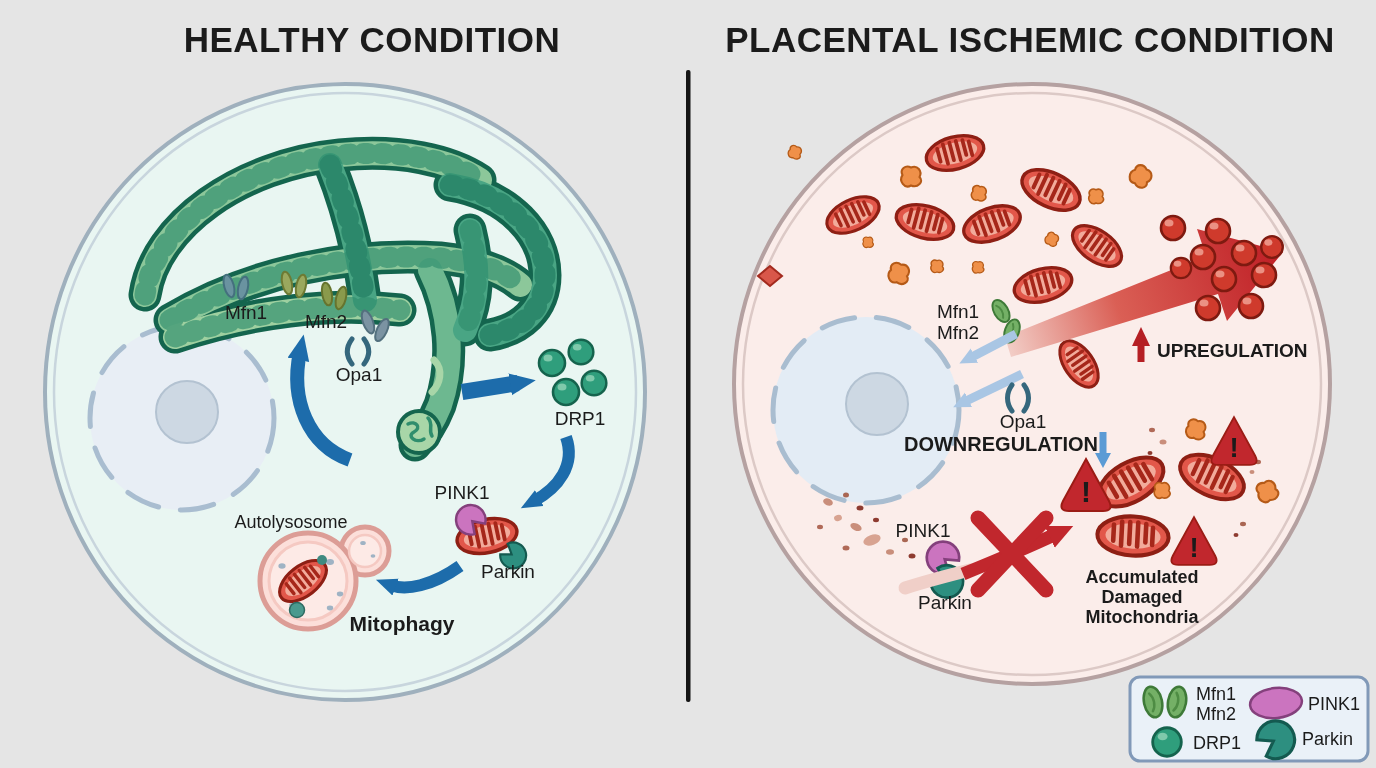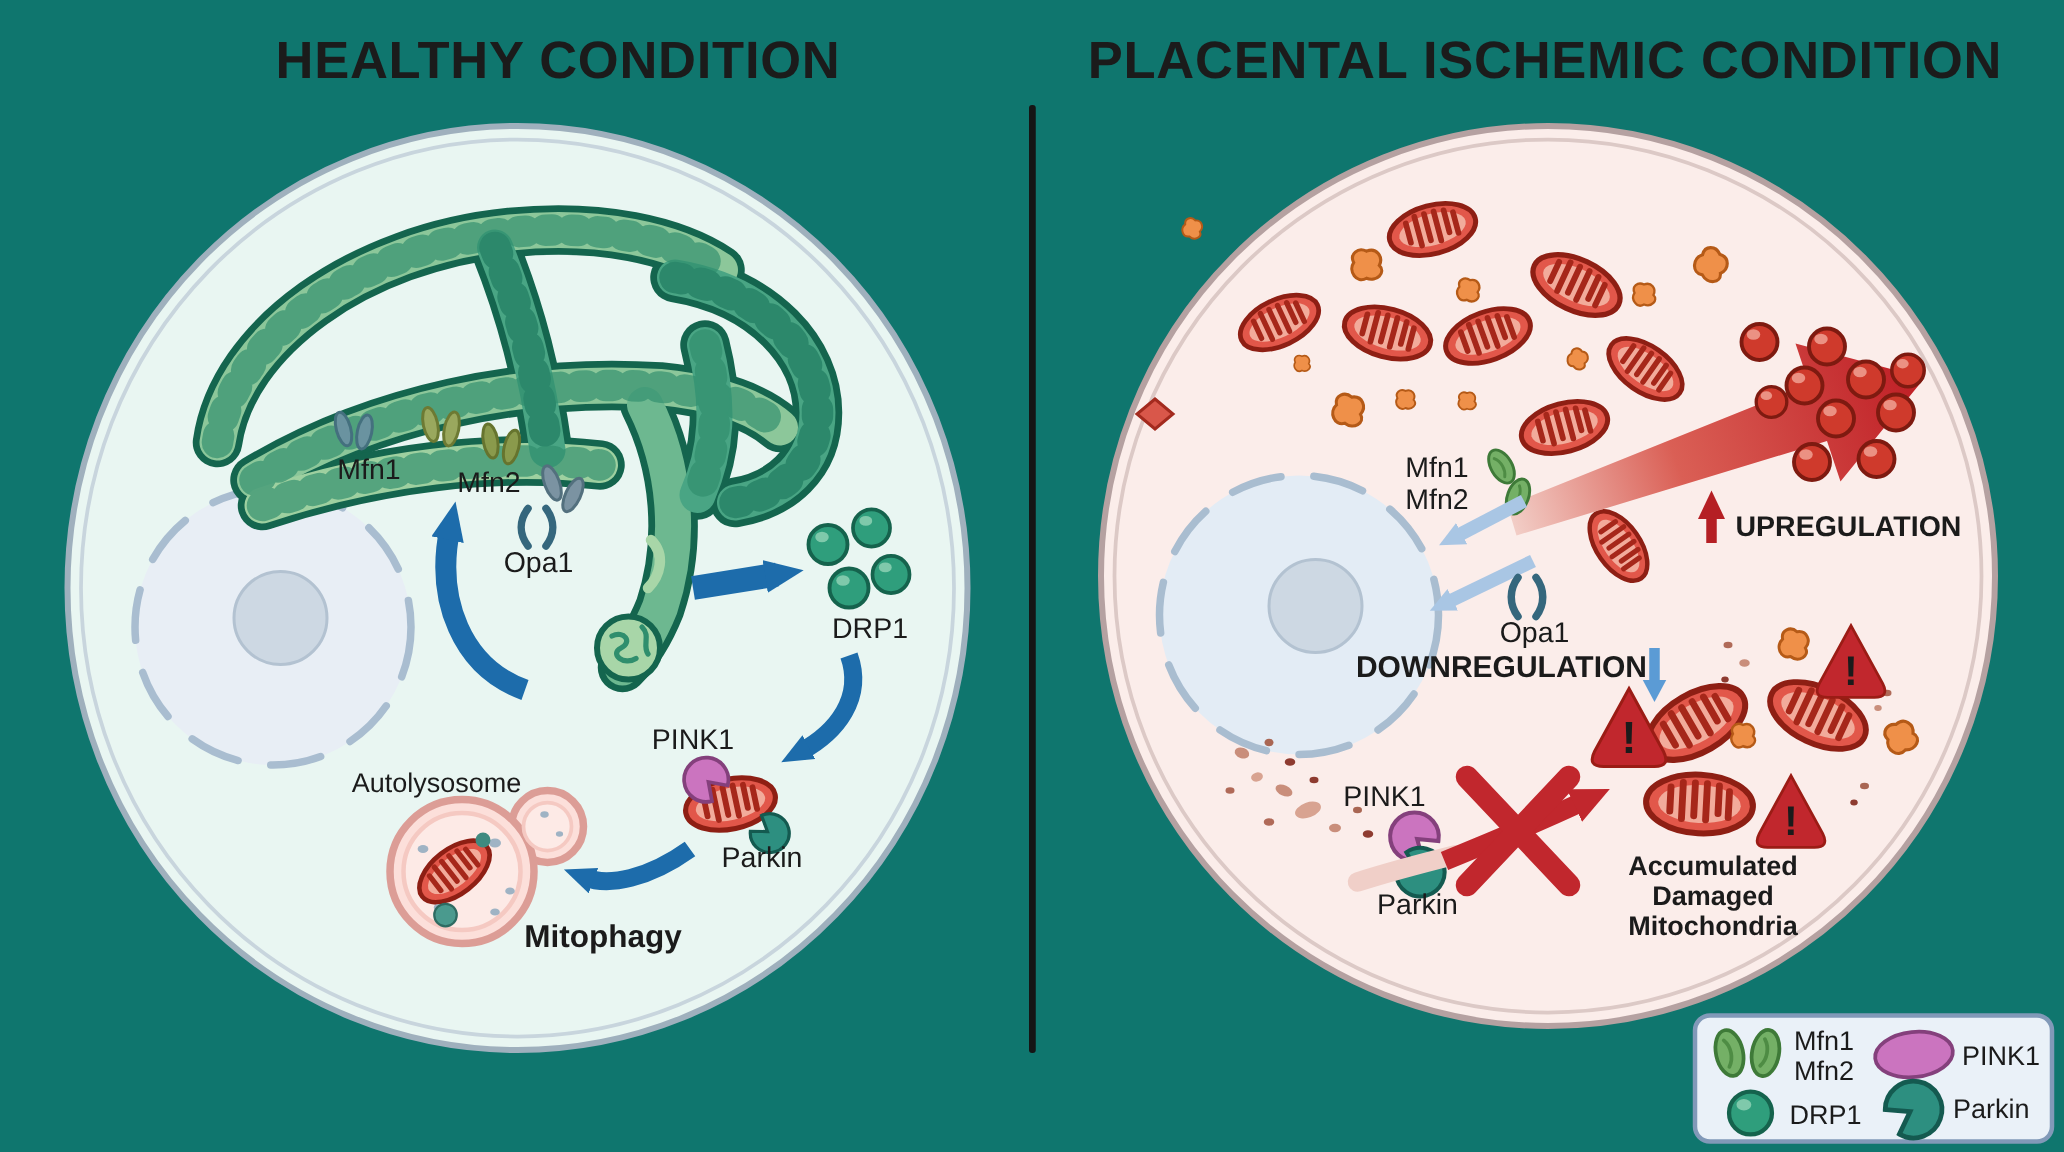--- a/index.html
+++ b/index.html
@@ -1,16 +1,16 @@
 <!DOCTYPE html>
 <html><head>
 <meta charset="utf-8">
 <style>
   html,body{margin:0;padding:0;background:#ffffff;}
-  #stage{position:relative;width:1376px;height:768px;background:#0f766e;overflow:hidden;
+  #stage{position:relative;width:1376px;height:768px;background:#e5e5e5;overflow:hidden;
          font-family:"Liberation Sans", sans-serif;}
   svg{position:absolute;left:0;top:0;}
   text{font-family:"Liberation Sans", sans-serif;fill:#1b1b1b;}
   .title{font-size:35px;font-weight:bold;letter-spacing:.5px;}
   .lbl{font-size:19px;}
   .lbl-sm{font-size:18px;}
   .bold{font-weight:bold;}
   .legend-lbl{font-size:18px;}
 </style>
 </head>

